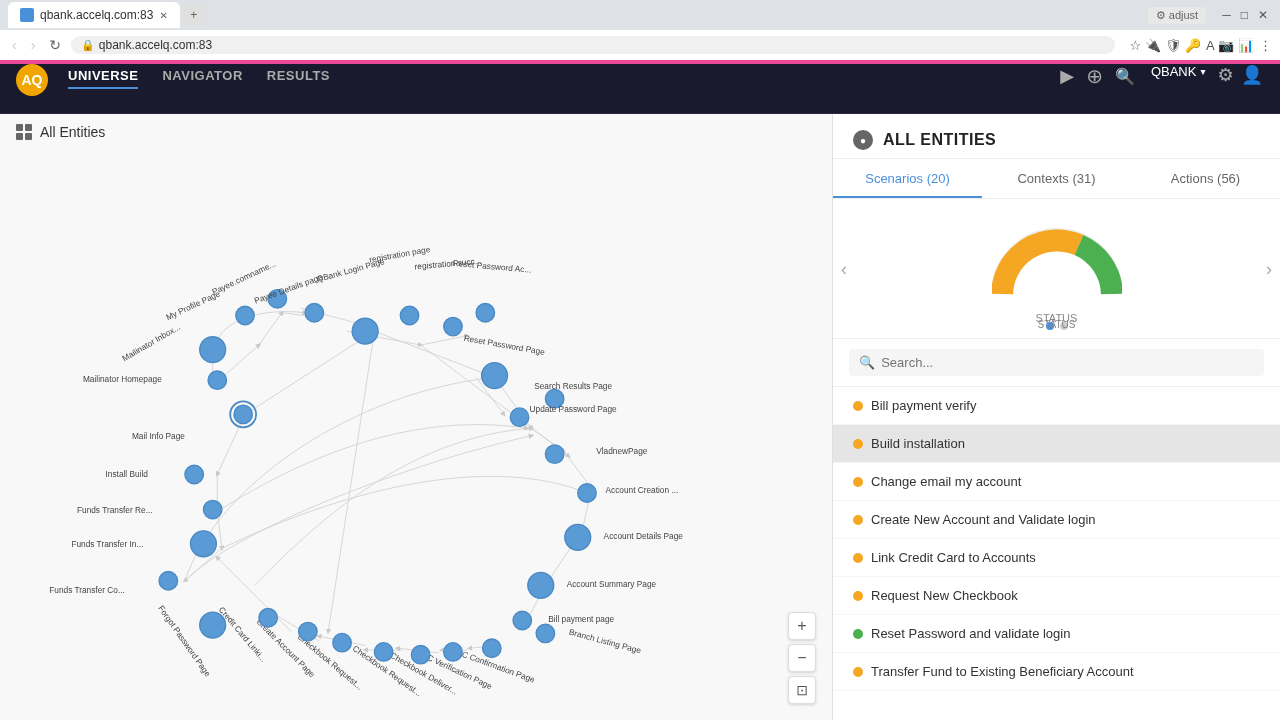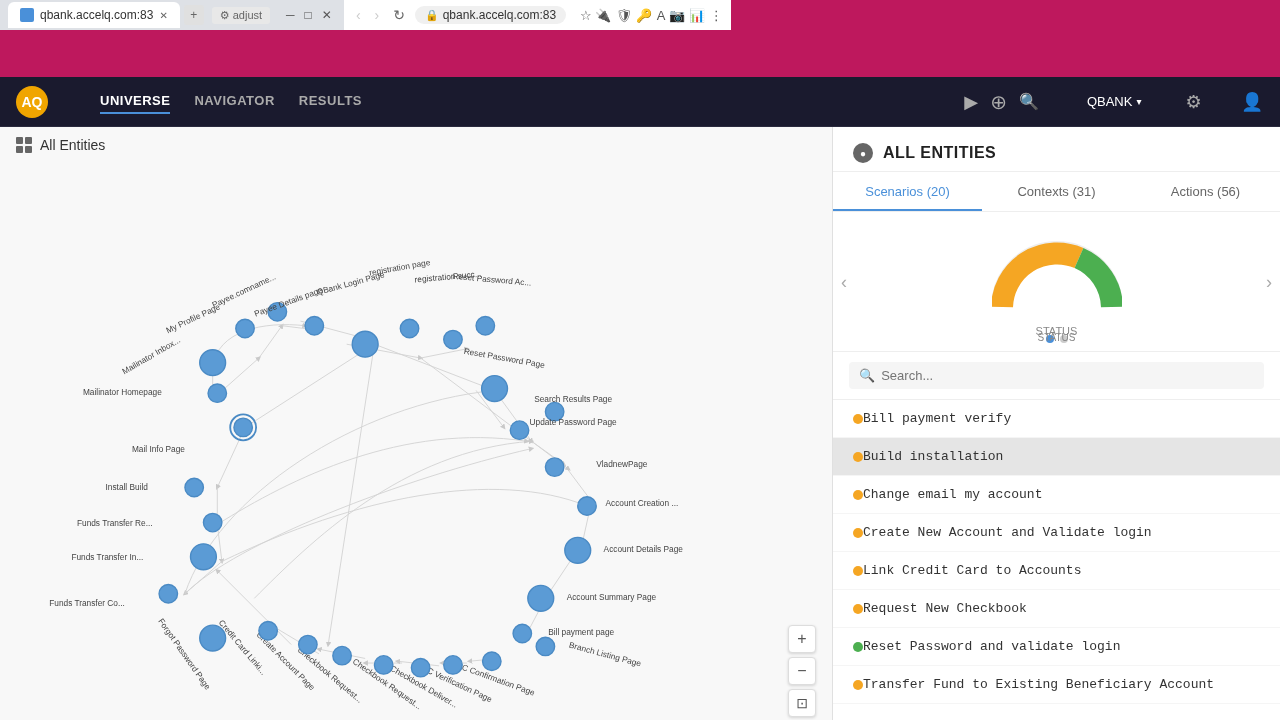--- a/index.html
+++ b/index.html
@@ -1,23 +1,23 @@
 <!DOCTYPE html>
 <html><head>
   <meta charset="utf-8">
   <style>
     * { box-sizing: border-box; margin: 0; padding: 0; }
     body { font-family: Arial, sans-serif; background: #1a1a2e; color: #333; width: 1280px; height: 720px; overflow: hidden; }
 
     
     .browser-bar {
-      background: #be185d;
-      height: 77px;
-      display: flex;
-      flex-direction: row;
+      background: #ec4899;
+      height: 64px;
+      display: flex;
+      flex-direction: column;
     }
     .tab-bar {
       display: flex;
       align-items: center;
       height: 30px;
       background: #dee1e6;
       padding: 0 8px;
       gap: 4px;
     }
     .tab-active {
@@ -89,25 +89,24 @@
     
     .app {
       display: flex;
       flex-direction: column;
       height: calc(720px - 60px);
       background: #1c1c2e;
     }
     .top-nav {
       background: #1a1a2e;
       display: flex;
-      align-items: center;
+      align-items: flex-start;
       padding: 0 16px;
       height: 50px;
       border-bottom: 1px solid #2a2a3e;
-      gap: 32px;
     }
     .logo {
       width: 32px; height: 32px;
       background: #f0a500;
       border-radius: 50%;
       display: flex;
       align-items: center;
       justify-content: center;
       color: white;
       font-weight: bold;
@@ -356,24 +355,23 @@
 
     
     .scenario-list {
       flex: 1;
       overflow-y: auto;
     }
     .scenario-item {
       display: flex;
       align-items: center;
       padding: 11px 20px;
-      gap: 0;
+      gap: 8px;
       cursor: pointer;
       border-bottom: 1px solid #f5f5f5;
-      font-family: Liberation Mono, monospace;
     }
     .scenario-item.selected {
       background: #e5e5e5;
     }
     .status-dot {
       width: 10px; height: 10px;
       border-radius: 50%;
       flex-shrink: 0;
     }
     .dot-orange { background: #f5a623; }

